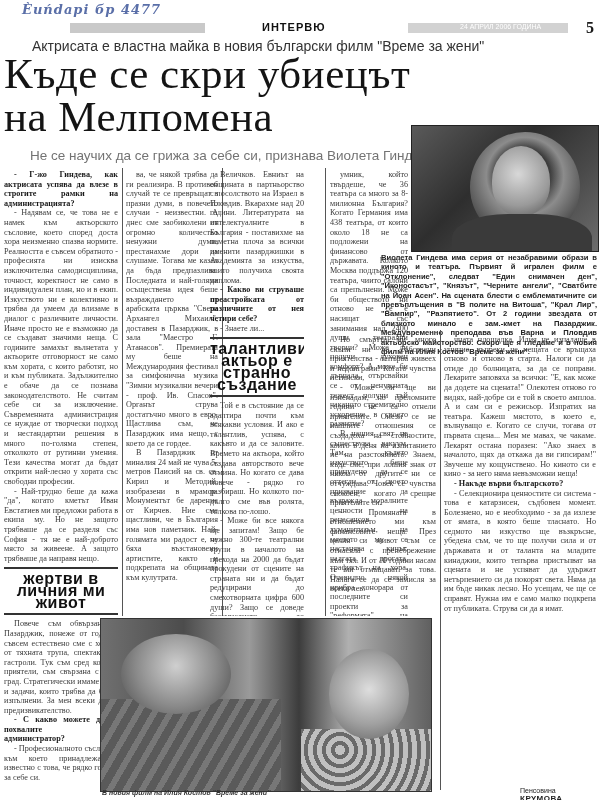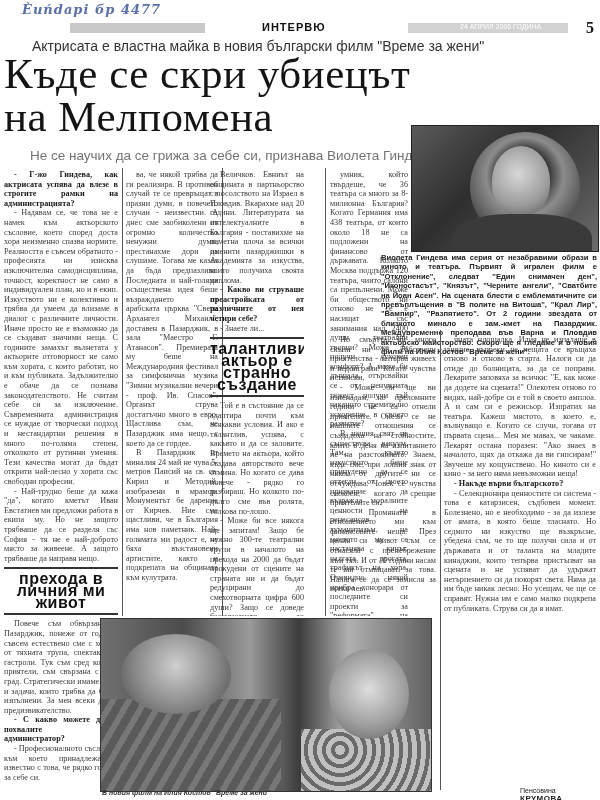--- a/index.html
+++ b/index.html
@@ -65,21 +65,21 @@
 
 <div class="rule" style="left:122px;top:168px;height:448px;"></div>
 <div class="rule" style="left:222px;top:168px;height:448px;"></div>
 <div class="rule" style="left:325px;top:168px;height:448px;"></div>
 <div class="rule" style="left:440px;top:330px;height:460px;"></div>
 
 <div class="col" id="col1" style="left:4px;top:170px;width:114px;height:618px;">
     <p class="q">- Г-жо Гиндева, как актрисата успява да влезе в строгите рамки на администрацията?</p>
     <p>- Надявам се, че това не е намек към актьорското съсловие, което според доста хора неизменно спазва нормите. Реалността е съвсем обратното - професията ни изисква изключителна самодисциплина, точност, коректност не само в индивидуален план, но и в екип. Изкуството ни е колективно и трябва да умеем да влизаме в диалог с различните личности. Иначе просто не е възможно да се създават значими неща. С годините замахът вълнетата у актьорите отговорност не само към хората, с които работят, но и към публиката. Задължително е обаче да се познава законодателството. Не считам себе си за изключение. Съвременната администрация се нуждае от творчески подход и нестандартни решения в много по-голяма степен, отколкото от рутинни умения. Тези качества могат да бъдат открити най-лесно у хората със свободни професии.</p>
     <p>- Най-трудно беше да кажа "да", когато кметът Иван Евстатиев ми предложи работа в екипа му. Но не защото трябваше да се разделя със София - тя не е най-доброто място за живеене. А защото трябваше да направя нещо.</p>
-    <div class="box-head">прехода в личния ми живот</div>
+    <div class="box-head">жертви в личния ми живот</div>
     <p>Повече съм обвързана с Пазарджик, понеже от години, съвсем естествено сме с хората от тяхната трупа, спектакли и гастроли. Тук съм сред колеги, приятели, съм свързана с този град. Стратегически имаме цели и задачи, които трябва да бъдат изпълнени. За мен всеки ден е предизвикателство.</p>
     <p class="q">- С какво можете да се похвалите като администратор?</p>
     <p>- Професионалното съсловие, към което принадлежа, е известно с това, че рядко говори за себе си.</p>
   </div>
 <div class="col" id="col2" style="left:126px;top:170px;width:92px;height:446px;">
     <p>ва, че някой трябва да ги реализира. В противен случай те се превръщат в празни думи, в повечето случаи - неизвестни. А днес сме заобиколени от огромно количество ненужни думи, престанахме дори да слушаме. Тогава ме казах да бъда предпазлива. Последната и най-голяма осъществена идея беше възраждането от арабската църква "Свети Архангел Михаил", доставен в Пазарджик, в зала "Маестро Г. Атанасов". Премиерата му беше на Международния фестивал за симфонична музика "Зимни музикални вечери - проф. Ив. Спасов". Органът струва достатъчно много в евро. Щастлива съм, че Пазарджик има нещо, с което да се гордее.</p>
     <p>В Пазарджик от миналия 24 май не чува 5-метров Паисий на св. св. Кирил и Методий, изобразени в мрамор. Монументът бе дарение от Кирчев. Ние сме щастливи, че в България има нов паметник. Най-голямата ми радост е, че бяха възстановени артистите, както и подкрепата на общината към кулутрата.</p>
   </div>
 <div class="col" id="col3" style="left:210px;top:170px;width:94px;height:446px;">
     <p>Величков. Евниът на общината в партньорство с посолството на Израел в Пловдив. Вкарахме над 20 години. Литературата на интелектуалните в България - поставихме на паметна плоча за всички именити пазарджишки в Академията за изкуства, които получиха своята диплома.</p>

